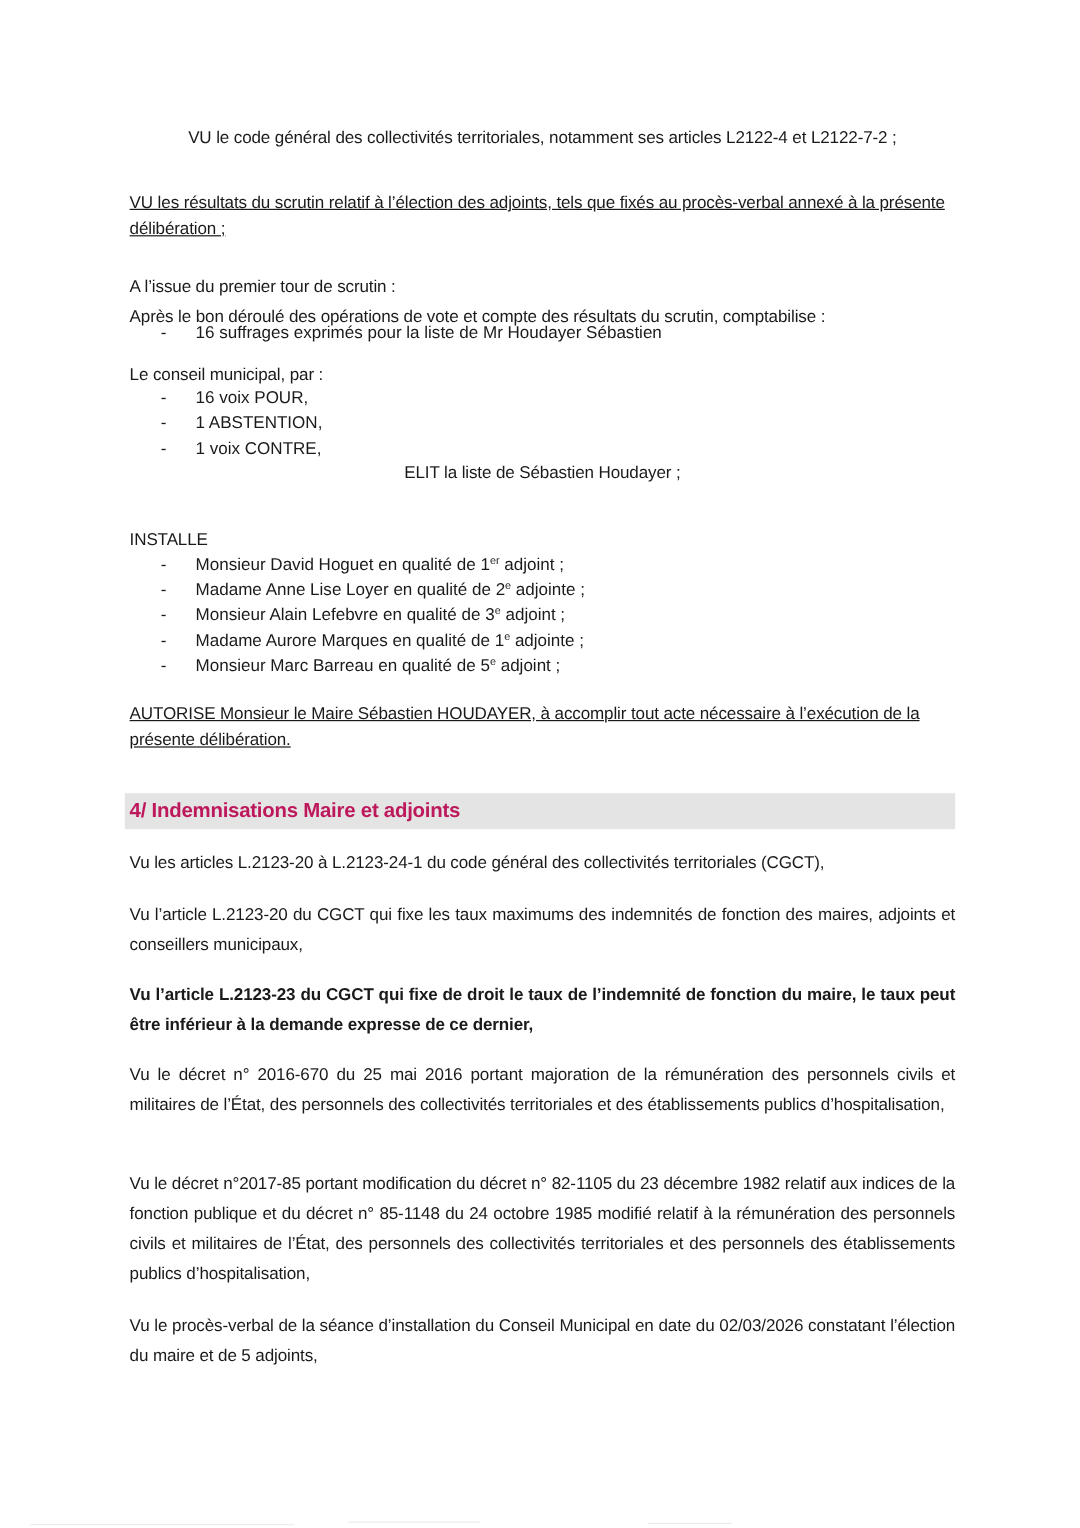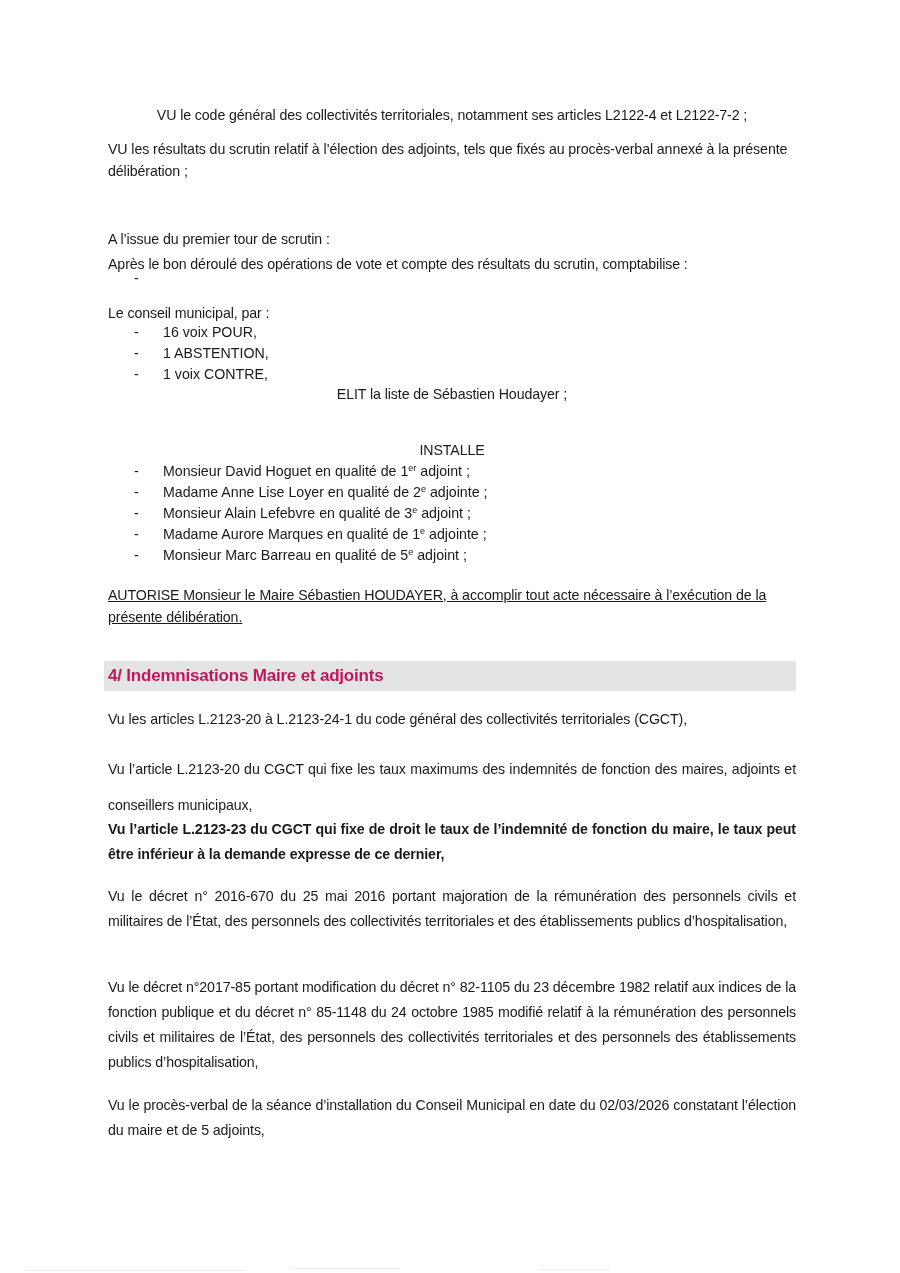--- a/index.html
+++ b/index.html
@@ -75,57 +75,57 @@
       background: #ececec;
     }
   </style>
 </head>
 <body>
 
 <div class="page">
 
   <p class="p" style="top:104px;text-align:center;">VU le code général des collectivités territoriales, notamment ses articles L2122-4 et L2122-7-2 ;</p>
 
-  <p class="p" style="top:138px; width:690px;">VU les résultats du scrutin relatif à l’élection des adjoints, tels que fixés au procès-verbal annexé à la présente délibération ;</p>
+  <p class="p" style="top:158px; width:690px;text-decoration:underline;">VU les résultats du scrutin relatif à l’élection des adjoints, tels que fixés au procès-verbal annexé à la présente délibération ;</p>
 
   <p class="p" style="top:209px;margin-top:44px;">Après le bon déroulé des opérations de vote et compte des résultats du scrutin, comptabilise :</p>
   <p class="p" style="top:228px;">A l’issue du premier tour de scrutin :</p>
 
   <ul class="list" style="top:268px;">
-    <li><span class="dash">-</span></li>
+    <li><span class="dash">-</span><span>16 suffrages exprimés pour la liste de Mr Houdayer Sébastien</span></li>
   </ul>
 
   <p class="p" style="top:302px;">Le conseil municipal, par :</p>
 
   <ul class="list" style="top:322px;">
     <li><span class="dash">-</span><span>16 voix POUR,</span></li>
     <li><span class="dash">-</span><span>1 ABSTENTION,</span></li>
     <li><span class="dash">-</span><span>1 voix CONTRE,</span></li>
   </ul>
 
   <p class="p" style="top:383px;text-align:center;">ELIT la liste de Sébastien Houdayer ;</p>
 
-  <p class="p" style="top:439px;text-align:center;">INSTALLE</p>
+  <p class="p" style="top:439px;">INSTALLE</p>
 
   <ul class="list" style="top:461px;">
     <li><span class="dash">-</span><span>Monsieur David Hoguet en qualité de 1</span><sup>er</sup><span> adjoint ;</span></li>
     <li><span class="dash">-</span><span>Madame Anne Lise Loyer en qualité de 2</span><sup>e</sup><span> adjointe ;</span></li>
     <li><span class="dash">-</span><span>Monsieur Alain Lefebvre en qualité de 3</span><sup>e</sup><span> adjoint ;</span></li>
     <li><span class="dash">-</span><span>Madame Aurore Marques en qualité de 1</span><sup>e</sup><span> adjointe ;</span></li>
     <li><span class="dash">-</span><span>Monsieur Marc Barreau en qualité de 5</span><sup>e</sup><span> adjoint ;</span></li>
   </ul>
 
   <p class="p" style="top:584px; width:690px;text-decoration:underline;">AUTORISE Monsieur le Maire Sébastien HOUDAYER, à accomplir tout acte nécessaire à l’exécution de la présente délibération.</p>
 
   <div class="heading-bar"></div>
   <div class="heading">4/ Indemnisations Maire et adjoints</div>
 
   <p class="p" style="top:708px;">Vu les articles L.2123-20 à L.2123-24-1 du code général des collectivités territoriales (CGCT),</p>
 
-  <p class="p justify" style="top:751px; line-height:36px;">Vu l’article L.2123-20 du CGCT qui fixe les taux maximums des indemnités de fonction des maires, adjoints et conseillers municipaux,</p>
+  <p class="p justify" style="top:751px; line-height:25px;">Vu l’article L.2123-20 du CGCT qui fixe les taux maximums des indemnités de fonction des maires, adjoints et conseillers municipaux,</p>
 
   <p class="p justify" style="top:817px; line-height:25px;font-weight:bold;">Vu l’article L.2123-23 du CGCT qui fixe de droit le taux de l’indemnité de fonction du maire, le taux peut être inférieur à la demande expresse de ce dernier,</p>
 
   <p class="p justify" style="top:884px; line-height:25px;">Vu le décret n° 2016-670 du 25 mai 2016 portant majoration de la rémunération des personnels civils et militaires de l’État, des personnels des collectivités territoriales et des établissements publics d’hospitalisation,</p>
 
   <p class="p justify" style="top:975px; line-height:25px;">Vu le décret n°2017-85 portant modification du décret n° 82-1105 du 23 décembre 1982 relatif aux indices de la fonction publique et du décret n° 85-1148 du 24 octobre 1985 modifié relatif à la rémunération des personnels civils et militaires de l’État, des personnels des collectivités territoriales et des personnels des établissements publics d’hospitalisation,</p>
 
   <p class="p justify" style="top:1093px; line-height:25px;">Vu le procès-verbal de la séance d’installation du Conseil Municipal en date du 02/03/2026 constatant l’élection du maire et de 5 adjoints,</p>
 
 </div>

